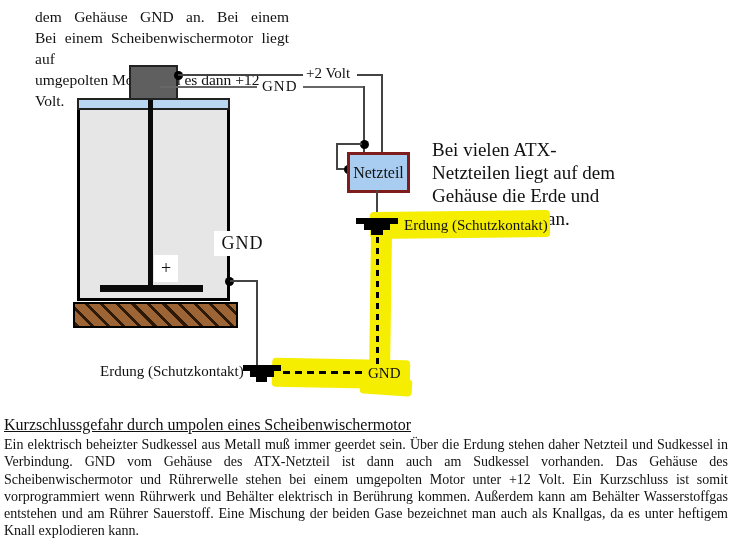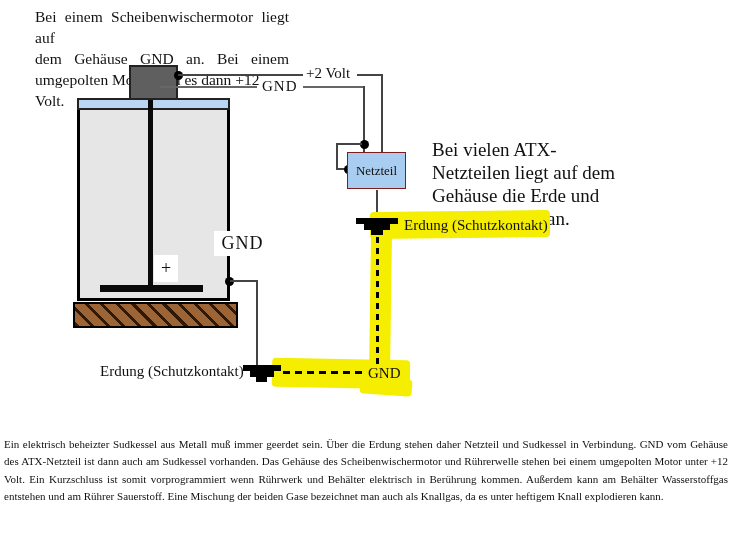--- a/index.html
+++ b/index.html
@@ -24,52 +24,52 @@
   #plus-box{left:154px;top:255px;width:24px;height:27px;background:#fff;
             display:flex;align-items:center;justify-content:center;font-size:18px;}
   #kessel-gnd-box{left:214px;top:231px;width:57px;height:25px;background:#fff;
             display:flex;align-items:center;justify-content:center;font-size:18px;letter-spacing:1px;}
   
   #heater{left:73px;top:302px;width:161px;height:22px;border:2px solid #000;
           background:repeating-linear-gradient(45deg,#2e1a06 0 3px,var(--heater-brown,#9d6436) 3px 11px);}
   #heater-label{left:104px;top:304px;width:100px;height:20px;background:var(--heater-tan,#d9bf9b);
           display:flex;align-items:center;justify-content:center;font-size:15px;}
   
-  #netzteil{left:347px;top:152px;width:57px;height:35px;border:1px solid #7f1d1d;
+  #netzteil{left:347px;top:152px;width:57px;height:35px;border:3px solid #7f1d1d;
             background:var(--netzteil-blue,#a9cdf0);display:flex;align-items:center;justify-content:center;
-            font-size:13px;}
+            font-size:16px;}
   
   .lbl{font-size:15px;}
   #lbl-plus12{left:306px;top:65px;}
   #lbl-gnd-top{left:262px;top:78px;letter-spacing:1px;}
   #atx-note{left:432px;top:138px;width:200px;font-size:19px;line-height:23px;}
   #lbl-erdung-top{left:404px;top:217px;z-index:5;}
   #lbl-erdung-bottom{left:100px;top:363px;}
   #lbl-gnd-bottom{left:368px;top:365px;z-index:5;}
   
   .gbar{background:#000;z-index:4;}
   
   .marker{background:var(--highlight-yellow,#f7ef00);z-index:1;border-radius:4px;}
   
   #dash-v{left:376px;top:237px;width:3px;height:128px;z-index:3;
           background:repeating-linear-gradient(180deg,#000 0 6px,transparent 6px 11px);}
   #dash-h{left:283px;top:371px;width:80px;height:3px;z-index:3;
           background:repeating-linear-gradient(90deg,#000 0 7px,transparent 7px 12px);}
   
   #footer-heading{left:4px;top:416px;font-size:16px;text-decoration:underline;}
-  #footer-body{left:4px;top:436px;width:724px;font-size:11px;line-height:17.3px;text-align:justify;}
+  #footer-body{left:4px;top:436px;width:724px;font-size:14px;line-height:17.3px;text-align:justify;}
 </style>
 </head>
 <body>
 
 <div id="page">
 
   <div id="top-note" class="abs">
+    <div class="jl">dem Gehäuse GND an. Bei einem</div>
     <div class="jl">Bei einem Scheibenwischermotor liegt auf</div>
-    <div class="jl">dem Gehäuse GND an. Bei einem</div>
     <div class="ll">umgepolten Motor sind es dann +12 Volt.</div>
   </div>
 
   <div id="kessel" class="abs"></div>
   <div id="lid" class="abs"></div>
   <div id="motor" class="abs"></div>
   <div id="shaft" class="abs"></div>
   <div id="paddle" class="abs"></div>
   <div id="plus-box" class="abs">
     <span class="txt">+</span>
@@ -121,15 +121,16 @@
   <div class="abs txt lbl" id="lbl-erdung-bottom">Erdung (Schutzkontakt)</div>
   <div class="abs gbar" style="left:243px;top:365px;width:38px;height:6px;"></div>
   <div class="abs gbar" style="left:250px;top:371px;width:24px;height:6px;"></div>
   <div class="abs gbar" style="left:256px;top:377px;width:11px;height:5px;"></div>
 
   <div class="abs marker" style="left:272px;top:359px;width:138px;height:29px;transform:rotate(1deg);"></div>
   <div class="abs marker" style="left:360px;top:378px;width:52px;height:17px;transform:rotate(4deg);"></div>
   <div id="dash-h" class="abs"></div>
   <div class="abs txt lbl" id="lbl-gnd-bottom">GND</div>
 
+  <div class="abs txt" id="footer-heading">Kurzschlussgefahr durch umpolen eines Scheibenwischermotor</div>
   <div class="abs" id="footer-body">Ein elektrisch beheizter Sudkessel aus Metall muß immer geerdet sein. Über die Erdung stehen daher Netzteil und Sudkessel in Verbindung. GND vom Gehäuse des ATX-Netzteil ist dann auch am Sudkessel vorhanden. Das Gehäuse des Scheibenwischermotor und Rührerwelle stehen bei einem umgepolten Motor unter +12 Volt. Ein Kurzschluss ist somit vorprogrammiert wenn Rührwerk und Behälter elektrisch in Berührung kommen. Außerdem kann am Behälter Wasserstoffgas entstehen und am Rührer Sauerstoff. Eine Mischung der beiden Gase bezeichnet man auch als Knallgas, da es unter heftigem Knall explodieren kann.</div>
 
 </div>
 
 </body></html>

